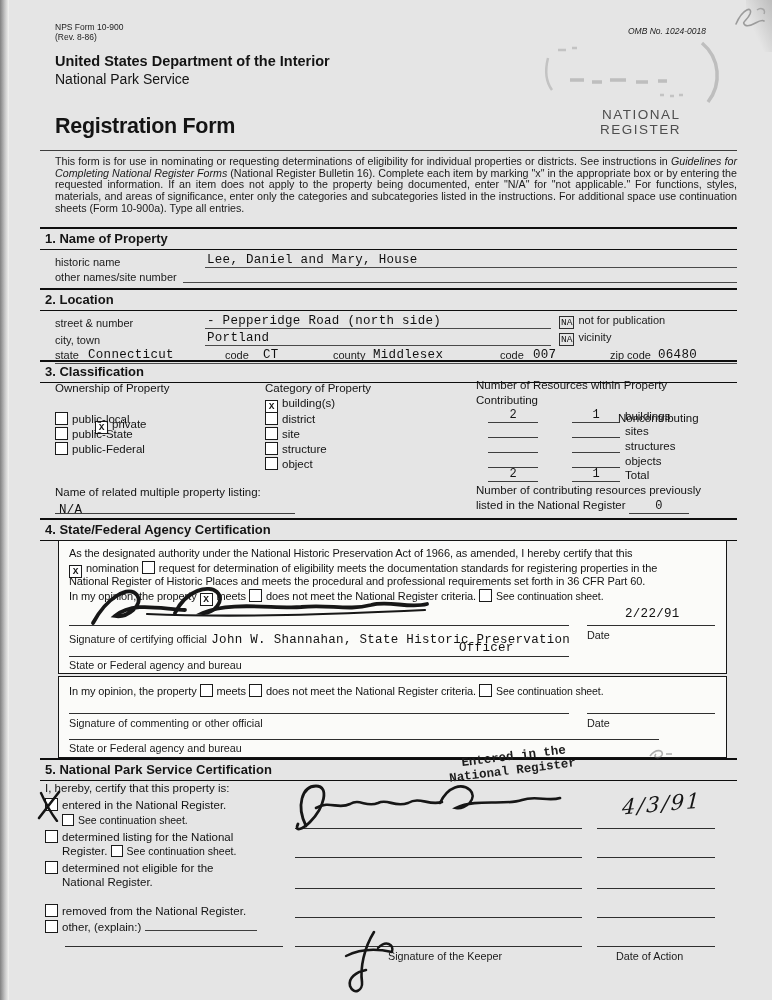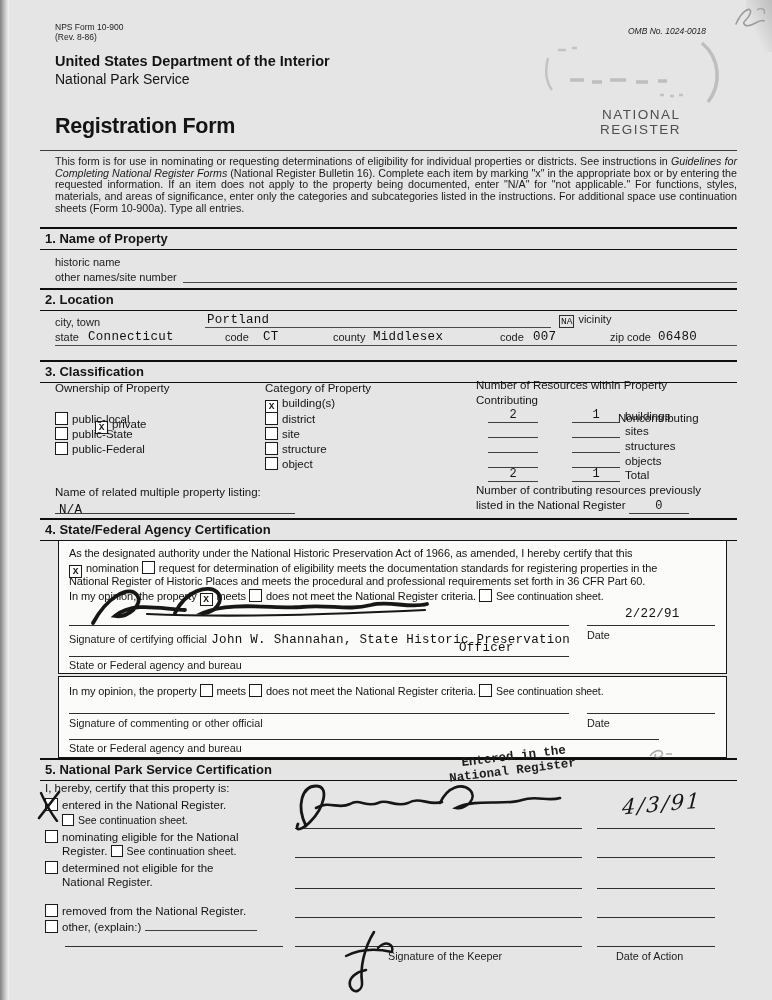--- a/index.html
+++ b/index.html
@@ -78,29 +78,37 @@
   <div class="abs hrule" style="left:40px;top:150px;width:697px;"></div>
 
   <div class="abs intro" style="left:55px;top:156px;width:682px;">
     <span>This form is for use in nominating or requesting determinations of eligibility for individual properties or districts. See instructions in </span><i>Guidelines for Completing National Register Forms</i><span> (National Register Bulletin 16). Complete each item by marking "x" in the appropriate box or by entering the requested information. If an item does not apply to the property being documented, enter "N/A" for "not applicable." For functions, styles, materials, and areas of significance, enter only the categories and subcategories listed in the instructions. For additional space use continuation sheets (Form 10-900a). Type all entries.</span>
   </div>
 
   <div class="abs" style="left:40px;top:227px;width:697px;">
     <div class="sec-head">1. Name of Property</div>
     <div class="frow" style="margin-left:15px;height:18px;">
       <span class="flabel" style="width:150px;">historic name</span>
+      <span class="fline"><span class="typed" style="margin-left:2px;">Lee, Daniel and Mary, House</span></span>
     </div>
     <div class="frow" style="margin-left:15px;height:15px;text-align:center;">
       <span class="flabel" style="margin-right:6px;">other names/site number</span>
       <span class="fline"></span>
     </div>
   </div>
 
   <div class="abs" style="left:40px;top:288px;width:697px;">
     <div class="sec-head">2. Location</div>
+    <div class="frow" style="margin-left:15px;height:18px;">
+      <span class="flabel" style="width:150px;">street &amp; number</span>
+      <span class="fline"><span class="typed" style="margin-left:2px;">- Pepperidge Road (north side)</span></span>
+      <span style="width:178px;padding-left:8px;">
+        <span class="nabox">NA</span><span class="flabel">not for publication</span>
+      </span>
+    </div>
     <div class="frow" style="margin-left:15px;height:17px;">
       <span class="flabel" style="width:150px;">city, town</span>
       <span class="fline"><span class="typed" style="margin-left:2px;">Portland</span></span>
       <span style="width:178px;padding-left:8px;">
         <span class="nabox">NA</span><span class="flabel">vicinity</span>
       </span>
     </div>
     <div style="position:relative;margin-left:15px;height:17px;border-bottom:1.3px solid #4a4a4a;">
       <span class="flabel abs" style="left:0;top:3px;">state</span>
       <span class="typed abs" style="left:33px;top:2px;">Connecticut</span>
@@ -203,21 +211,21 @@
     <div class="sec-head" style="margin-left:40px;width:697px;box-sizing:border-box;">5. National Park Service Certification</div>
     <div class="abs s3txt" style="left:45px;top:24px;">I, hereby, certify that this property is:</div>
 
     <div class="abs s3txt" style="left:45px;top:40px;"><span class="cb"></span><span>entered in the National Register.</span></div>
     <svg class="abs" style="left:36px;top:32px;" width="26" height="32" viewBox="0 0 26 32">
       <path d="M3,28 L23,2" stroke="#141414" stroke-width="2.6" fill="none" stroke-linecap="round"></path>
       <path d="M5,3 C9,12 15,23 21,31" stroke="#141414" stroke-width="2.4" fill="none" stroke-linecap="round"></path>
     </svg>
     <div class="abs small-cont" style="left:62px;top:56px;"><span class="cb" style="width:10px;height:10px;line-height:10px;"></span><span>See continuation sheet.</span></div>
 
-    <div class="abs s3txt" style="left:45px;top:72px;"><span class="cb"></span><span>nominating eligible for the National</span></div>
+    <div class="abs s3txt" style="left:45px;top:72px;"><span class="cb"></span><span>determined listing for the National</span></div>
     <div class="abs s3txt" style="left:62px;top:87px;"><span>Register.</span> <span class="cb" style="width:10px;height:10px;line-height:10px;"></span><span class="small-cont">See continuation sheet.</span></div>
 
     <div class="abs s3txt" style="left:45px;top:103px;"><span class="cb"></span><span>determined not eligible for the</span></div>
     <div class="abs s3txt" style="left:62px;top:118px;">National Register.</div>
 
     <div class="abs s3txt" style="left:45px;top:146px;"><span class="cb"></span><span>removed from the National Register.</span></div>
     <div class="abs s3txt" style="left:45px;top:161px;"><span class="cb"></span><span>other, (explain:)</span><span style="display:inline-block;width:112px;border-bottom:1.3px solid #3e3e3e;height:11px;margin-left:4px;"></span></div>
     <div class="abs sline" style="left:65px;top:188px;width:218px;"></div>
 
     <div class="abs sline" style="left:295px;top:70px;width:287px;"></div>

